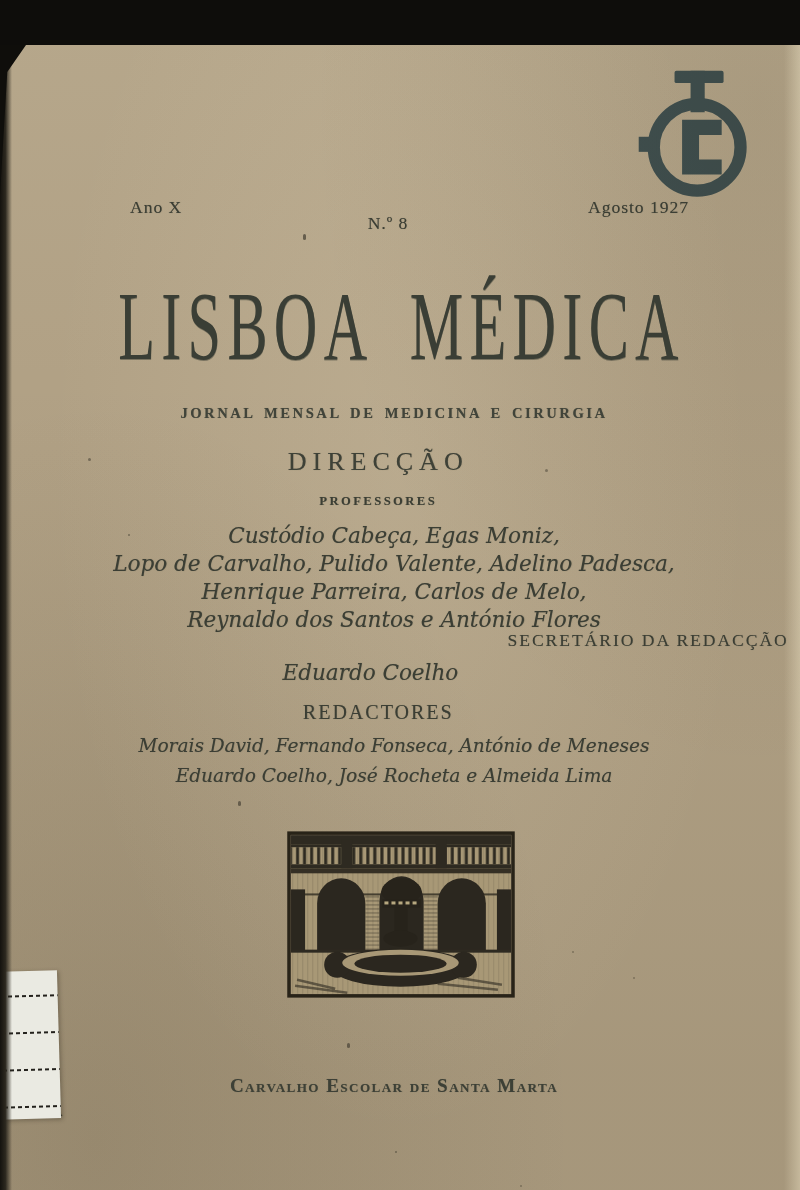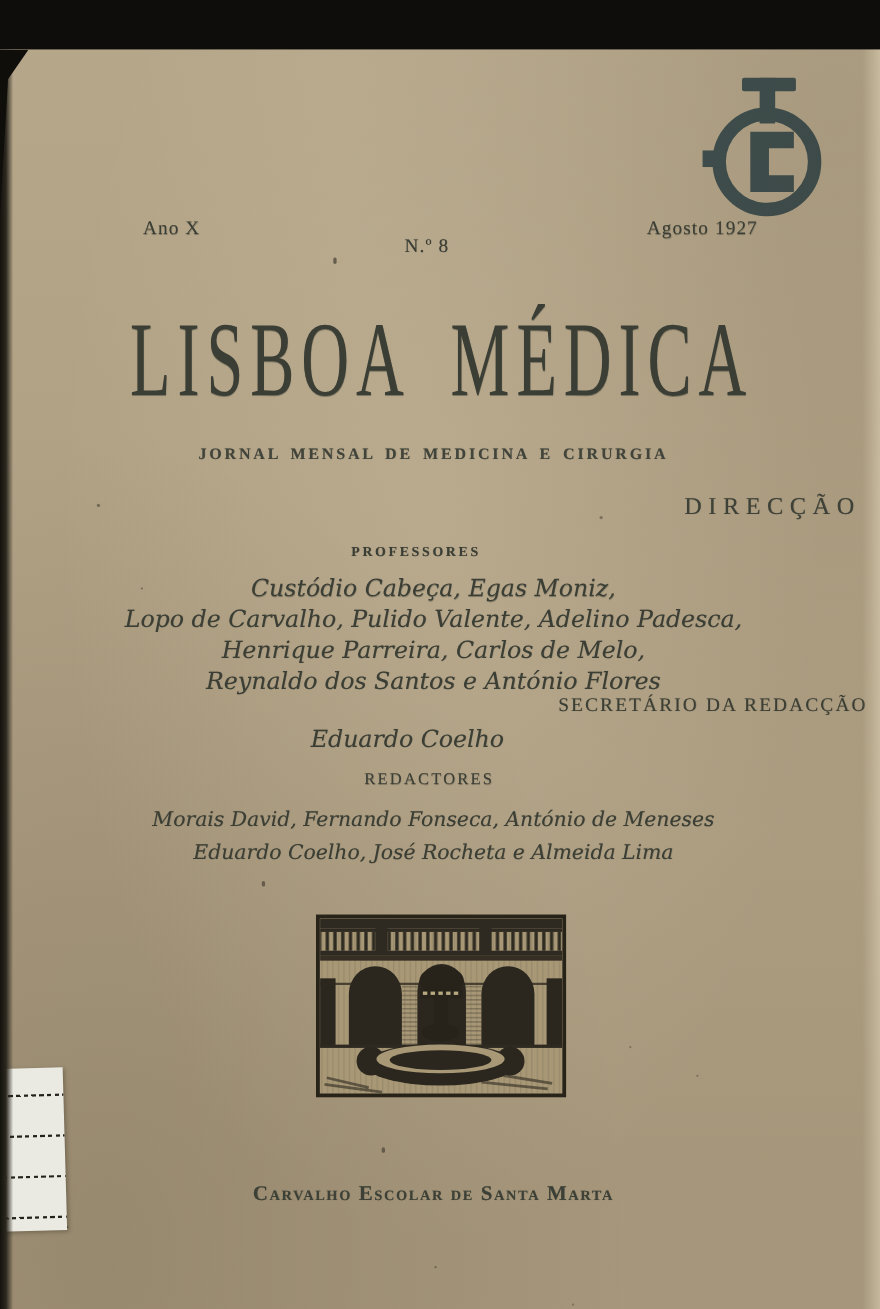--- a/index.html
+++ b/index.html
@@ -35,32 +35,32 @@
 
   .title{
     position:absolute;top:234px;left:0;width:100%;text-align:center;
     font-size:86px;line-height:96px;font-weight:400;color:#3a3e35;
     letter-spacing:9px;word-spacing:26px;white-space:nowrap;
     transform:scale(0.70,1.12);transform-origin:50% 50%;
   }
   .subtitle{position:absolute;top:360px;left:0;width:100%;text-align:center;
     font-size:14.5px;letter-spacing:2.6px;word-spacing:3px;font-weight:700;color:#41443a;}
 
-  .h-direccao{position:absolute;top:402px;left:0;width:96%;text-align:right;
-    font-size:22px;letter-spacing:6px;color:#3e4137;padding-left:26px;}
+  .h-direccao{position:absolute;top:402px;left:0;width:96%;text-align:center;
+    font-size:26px;letter-spacing:6px;color:#3e4137;}
   .h-prof{position:absolute;top:449px;left:0;width:96%;text-align:center;
     font-size:12.5px;letter-spacing:2.5px;font-weight:700;}
   .names{position:absolute;top:477px;left:0;width:100%;text-align:center;
     font-style:italic;font-size:21.5px;line-height:28px;font-family:"DejaVu Serif","Liberation Serif",serif;}
   .h-secretario{position:absolute;top:585px;left:0;width:94%;text-align:right;
     font-size:17.5px;letter-spacing:2px;padding-left:48px;}
   .n-secretario{position:absolute;top:615px;left:0;width:94%;text-align:center;
     font-style:italic;font-size:21.5px;font-family:"DejaVu Serif","Liberation Serif",serif;}
-  .h-redactores{position:absolute;top:656px;left:12px;width:96%;text-align:center;
-    font-size:15px;letter-spacing:2px;}
+  .h-redactores{position:absolute;top:656px;left:0;width:96%;text-align:center;
+    font-size:20px;letter-spacing:2px;}
   .redactores{position:absolute;top:686px;left:0;width:100%;text-align:center;
     font-style:italic;font-size:18.5px;line-height:30px;font-family:"DejaVu Serif","Liberation Serif",serif;}
 
   .engraving{position:absolute;left:287px;top:786px;width:228px;height:167px;}
 
   .footer-inst{position:absolute;top:1030px;left:0;width:100%;text-align:center;
     font-variant:small-caps;font-size:19px;letter-spacing:1.5px;font-weight:700;color:#3d4036;}
   .footer-city{position:absolute;top:1060px;left:0;width:100%;text-align:left;
     font-size:12.5px;letter-spacing:3px;font-weight:700;}
 

